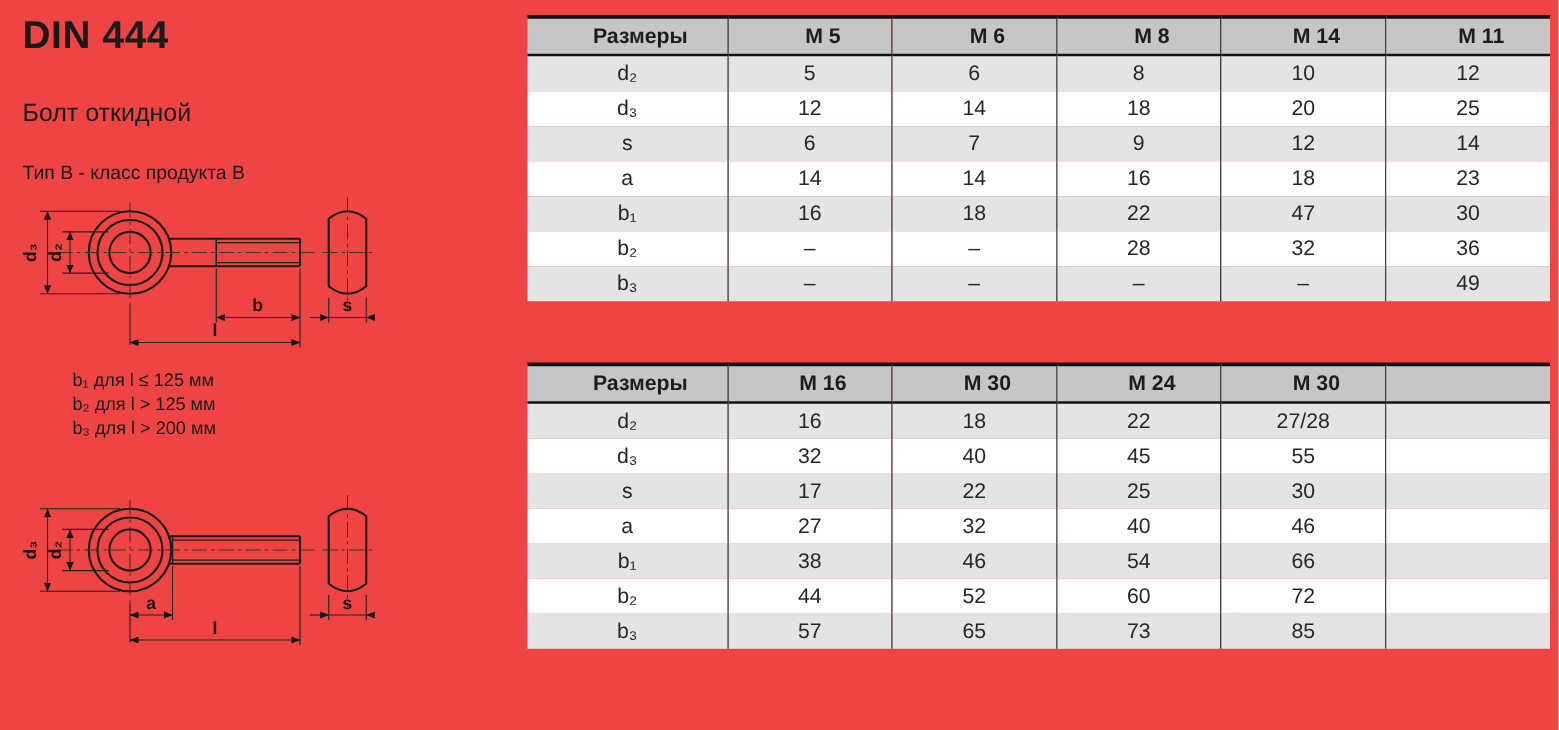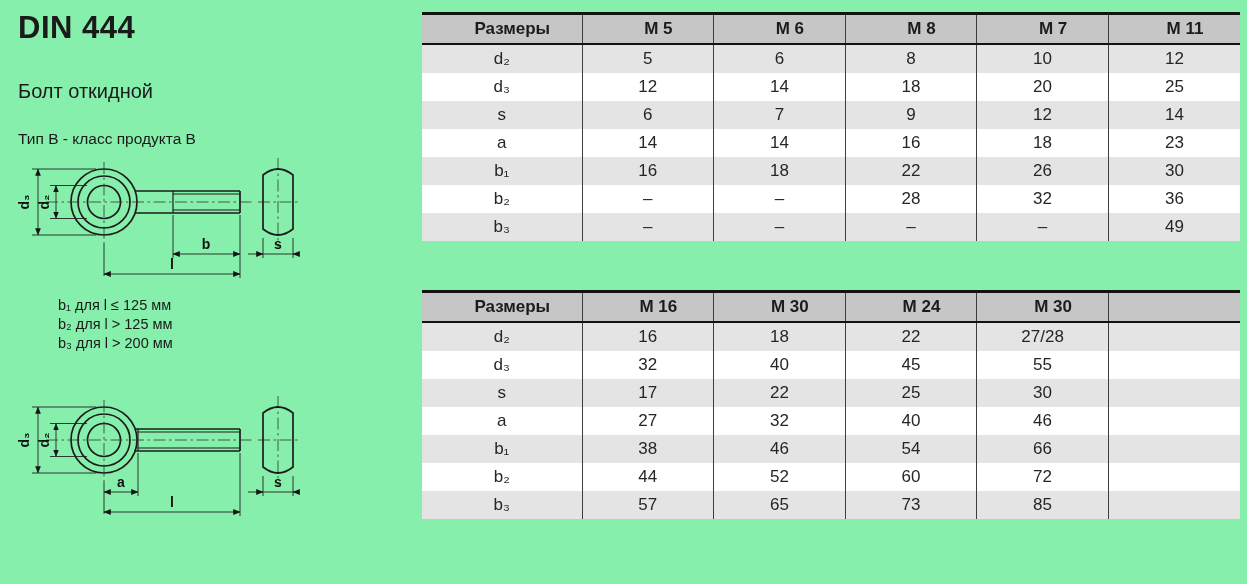--- a/index.html
+++ b/index.html
@@ -1,16 +1,16 @@
 <!DOCTYPE html>
 <html style="--header-bg: #c6c6c6; --row-alt-bg: #e4e4e4; --row-bg: #ffffff;"><head>
 <meta charset="utf-8">
 <style>
   html,body{margin:0;padding:0;background:#ffffff;}
-  .page{position:relative;width:1247px;height:584px;background:#86efac;overflow:hidden;
+  .page{position:relative;width:1247px;height:584px;background:#ef4444;overflow:hidden;
         font-family:"Liberation Sans",sans-serif;color:#1a1a1a;}
 
   .title{position:absolute;left:18px;top:10px;font-size:31px;font-weight:bold;letter-spacing:.5px;}
   .product{position:absolute;left:18px;top:80px;font-size:20px;}
   .type-label{position:absolute;left:18px;font-size:15.5px;}
   .typeb{top:130px;}
   .typebl{top:368px;}
   .notes{position:absolute;left:30px;top:296px;font-size:14.5px;line-height:19px;margin-left:28px;}
 
   .drawA{position:absolute;left:8px;top:154px;}
@@ -144,21 +144,21 @@
         <col style="width: 131.6px;">
         <col style="width: 131.6px;">
         <col style="width: 131.6px;">
       </colgroup>
       <thead>
         <tr>
           <th>Размеры</th>
           <th>M 5</th>
           <th>M 6</th>
           <th>M 8</th>
-          <th>M 7</th>
+          <th>M 14</th>
           <th>M 11</th>
         </tr>
       </thead>
       <tbody>
         <tr>
           <td>d₂</td>
           <td>5</td>
           <td>6</td>
           <td>8</td>
           <td>10</td>
@@ -186,21 +186,21 @@
           <td>14</td>
           <td>16</td>
           <td>18</td>
           <td>23</td>
         </tr>
         <tr>
           <td>b₁</td>
           <td>16</td>
           <td>18</td>
           <td>22</td>
-          <td>26</td>
+          <td>47</td>
           <td>30</td>
         </tr>
         <tr>
           <td>b₂</td>
           <td>–</td>
           <td>–</td>
           <td>28</td>
           <td>32</td>
           <td>36</td>
         </tr>

